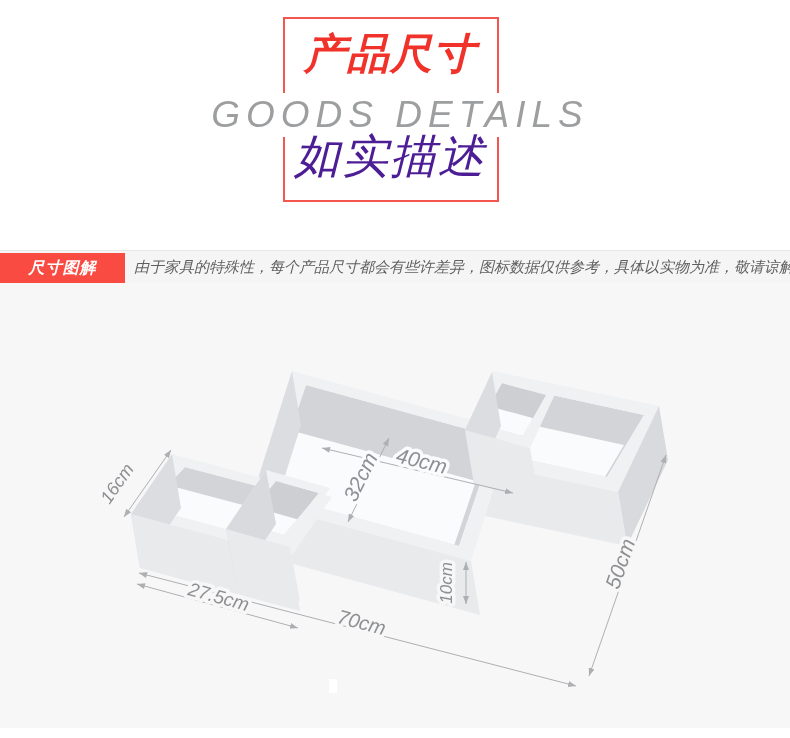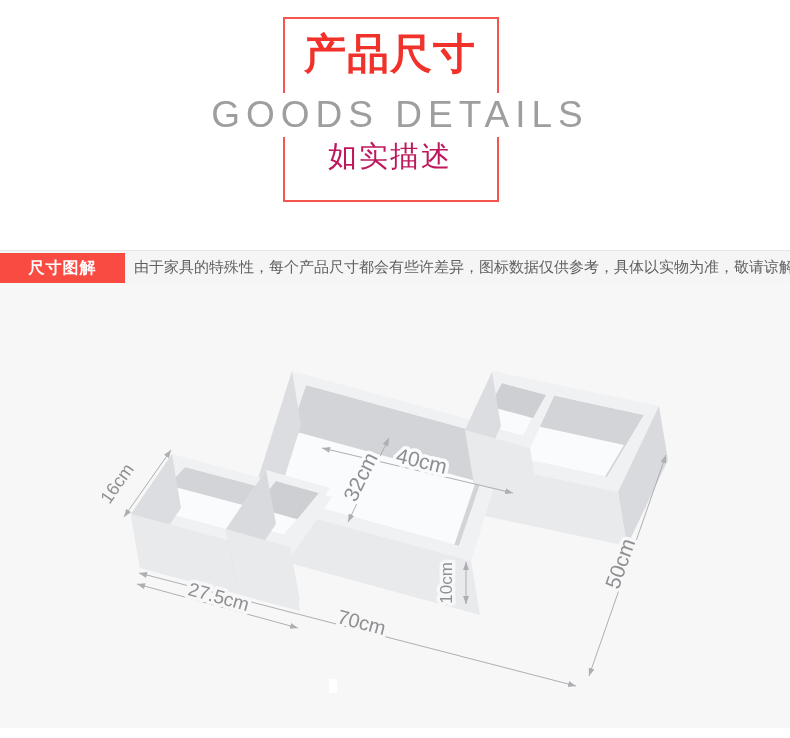--- a/index.html
+++ b/index.html
@@ -1,30 +1,30 @@
 <!DOCTYPE html>
 <html><head>
 <meta charset="utf-8">
 <style>
   html,body{margin:0;padding:0;}
   body{width:790px;height:738px;background:#ffffff;overflow:hidden;
        font-family:"Liberation Sans","DejaVu Sans",sans-serif;}
-  .page{position:relative;width:790px;height:738px;background:#ffffff;}
+  .page{position:relative;width:790px;height:738px;background:#ffffff;font-style:italic;}
 
   
   .title-frame{position:absolute;left:283px;top:17px;width:212px;height:181px;
                border:2px solid #f4554e;background:transparent;}
   .title-cn{position:absolute;left:390px;top:31px;transform:translateX(-50%);
             font-family:"DejaVu Serif","Liberation Serif",serif;font-weight:bold;
             font-size:42px;line-height:46px;color:#f0322a;letter-spacing:1px;white-space:nowrap;z-index:3;}
   .title-en{position:absolute;left:400px;top:93px;transform:translateX(-50%);
             font-size:37px;line-height:44px;color:#9c9ea0;letter-spacing:6px;
             white-space:nowrap;background:#ffffff;padding:0 12px;z-index:2;}
   .subtitle-cn{position:absolute;left:390px;top:134px;transform:translateX(-50%);
-               font-size:29px;line-height:44px;color:#be185d;letter-spacing:2px;
+               font-size:46px;line-height:44px;color:#4c1d95;letter-spacing:2px;
                white-space:nowrap;z-index:3;}
 
   
   .section-bar{position:absolute;left:0;top:250px;width:790px;height:33px;
                background:#f5f5f6;border-top:1px solid #e7e7e7;box-sizing:border-box;}
   .bar-label{position:absolute;left:0;top:2px;width:125px;height:30px;
              background:#f94b42;color:#ffffff;font-size:16px;font-weight:bold;
              line-height:30px;text-align:center;letter-spacing:1px;}
   .bar-desc{position:absolute;left:134px;top:0;height:32px;line-height:32px;
             font-size:15px;color:#5f5f5f;white-space:nowrap;}

